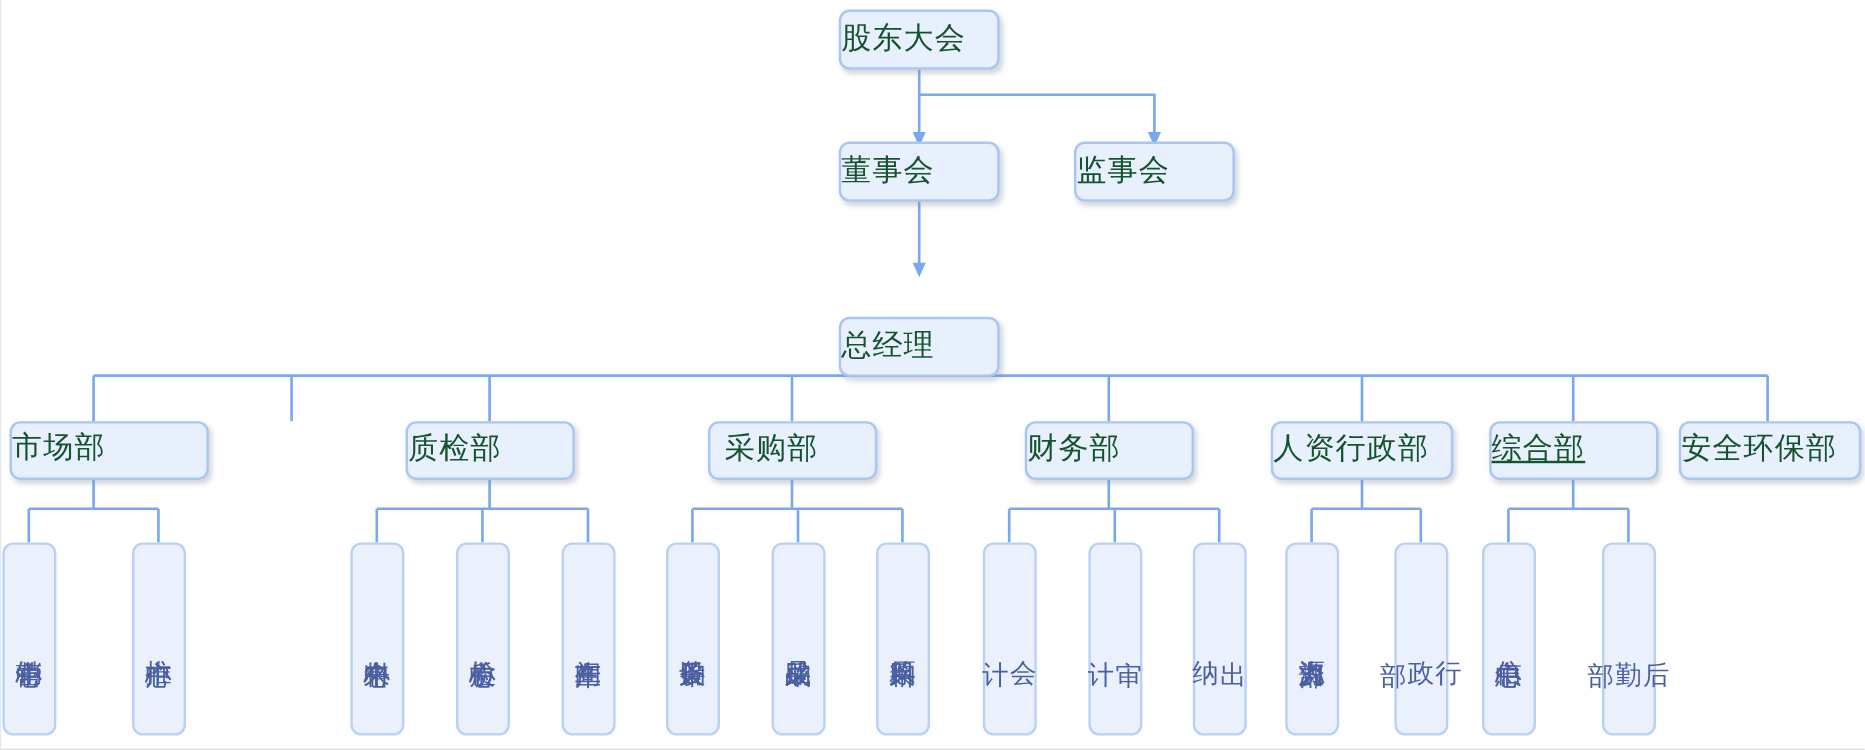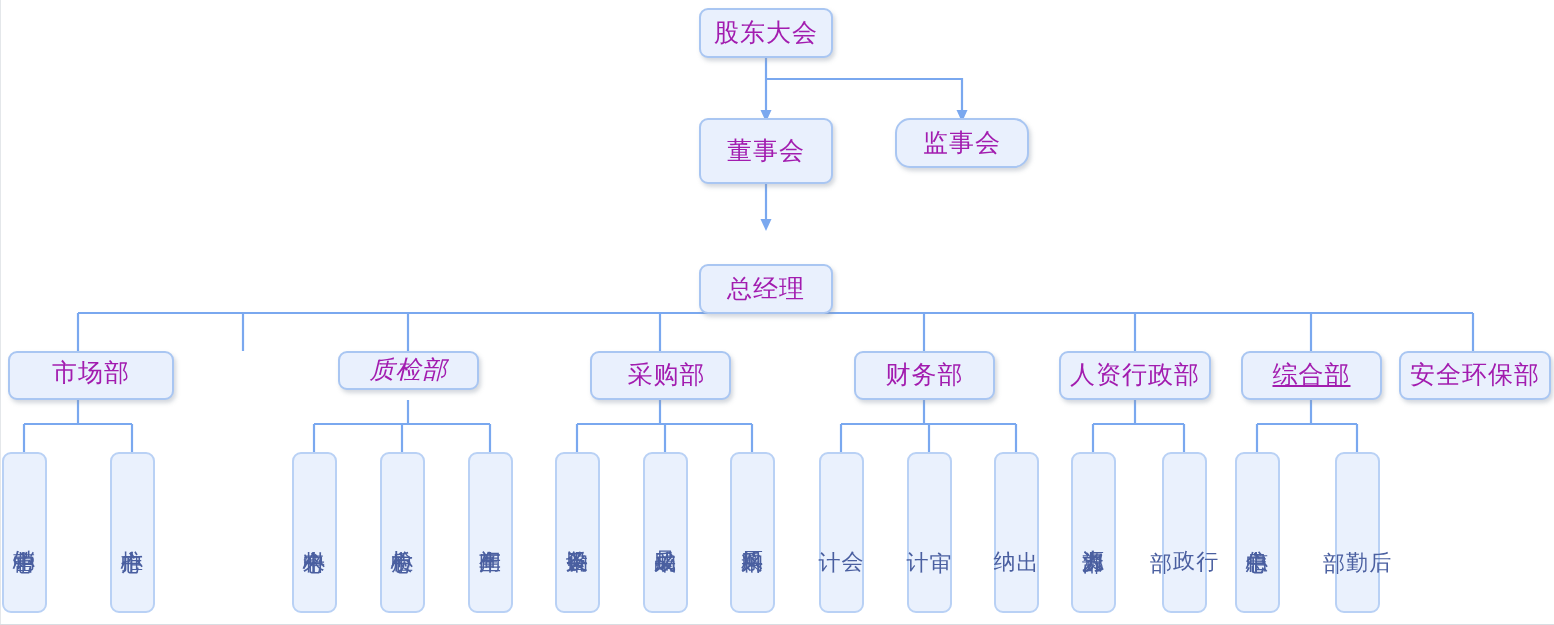--- a/index.html
+++ b/index.html
@@ -13,22 +13,22 @@
 
   
   #edges{position:absolute;left:0;top:0;width:1554px;height:625px;pointer-events:none;}
 
   .node{
     position:absolute;
     box-sizing:border-box;
     background:#e9f0fd;
     border:2px solid #a9c6f2;
     border-radius:9px;
-    color:#a21caf;
-    display:flex;align-items:center;justify-content:center;
+    color:#14532d;
+    display:flex;align-items:center;justify-content:flex-start;
     text-align:center;
     line-height:1.05;
     box-shadow:2px 3px 4px rgba(140,150,165,.38);
   }
   .node.lvl-top{font-size:25px;letter-spacing:1px;}
   .node.lvl-dept{font-size:25px;letter-spacing:1px;}
 
   
   .node.leaf{
     background:#eaf1fd;
@@ -118,36 +118,36 @@
       <path d="M1257,424 L1357,424"></path>
       <path d="M1257,424 L1257,452"></path>
       <path d="M1357,424 L1357,452"></path>
     </g>
   </svg>
 
   <div class="node lvl-top" style="left:699px;top:8px;width:134px;height:50px;">
     <span>股东大会</span>
   </div>
 
-  <div class="node lvl-top" style="left:699px;top:118px;width:134px;height:66px;">
+  <div class="node lvl-top" style="left:699px;top:118px;width:134px;height:50px;">
     <span>董事会</span>
   </div>
 
-  <div class="node lvl-top" style="left:895px;top:118px;width:134px;height:50px;border-radius:15px;">
+  <div class="node lvl-top" style="left:895px;top:118px;width:134px;height:50px;">
     <span>监事会</span>
   </div>
 
   <div class="node lvl-top" style="left:699px;top:228px;width:134px;height:50px;margin-top:36px;">
     <span>总经理</span>
   </div>
 
   <div class="node lvl-dept" style="left:8px;top:351px;width:166px;height:49px;font-family:Liberation Mono, monospace;">
     <span>市场部</span>
   </div>
-  <div class="node lvl-dept" style="left:338px;top:351px;width:141px;height:39px;font-style:italic;">
+  <div class="node lvl-dept" style="left:338px;top:351px;width:141px;height:49px;">
     <span>质检部</span>
   </div>
   <div class="node lvl-dept" style="left:590px;top:351px;width:141px;height:49px;padding-left:12px;">
     <span>采购部</span>
   </div>
   <div class="node lvl-dept" style="left:854px;top:351px;width:141px;height:49px;">
     <span>财务部</span>
   </div>
   <div class="node lvl-dept" style="left:1059px;top:351px;width:152px;height:49px;">
     <span>人资行政部</span>

